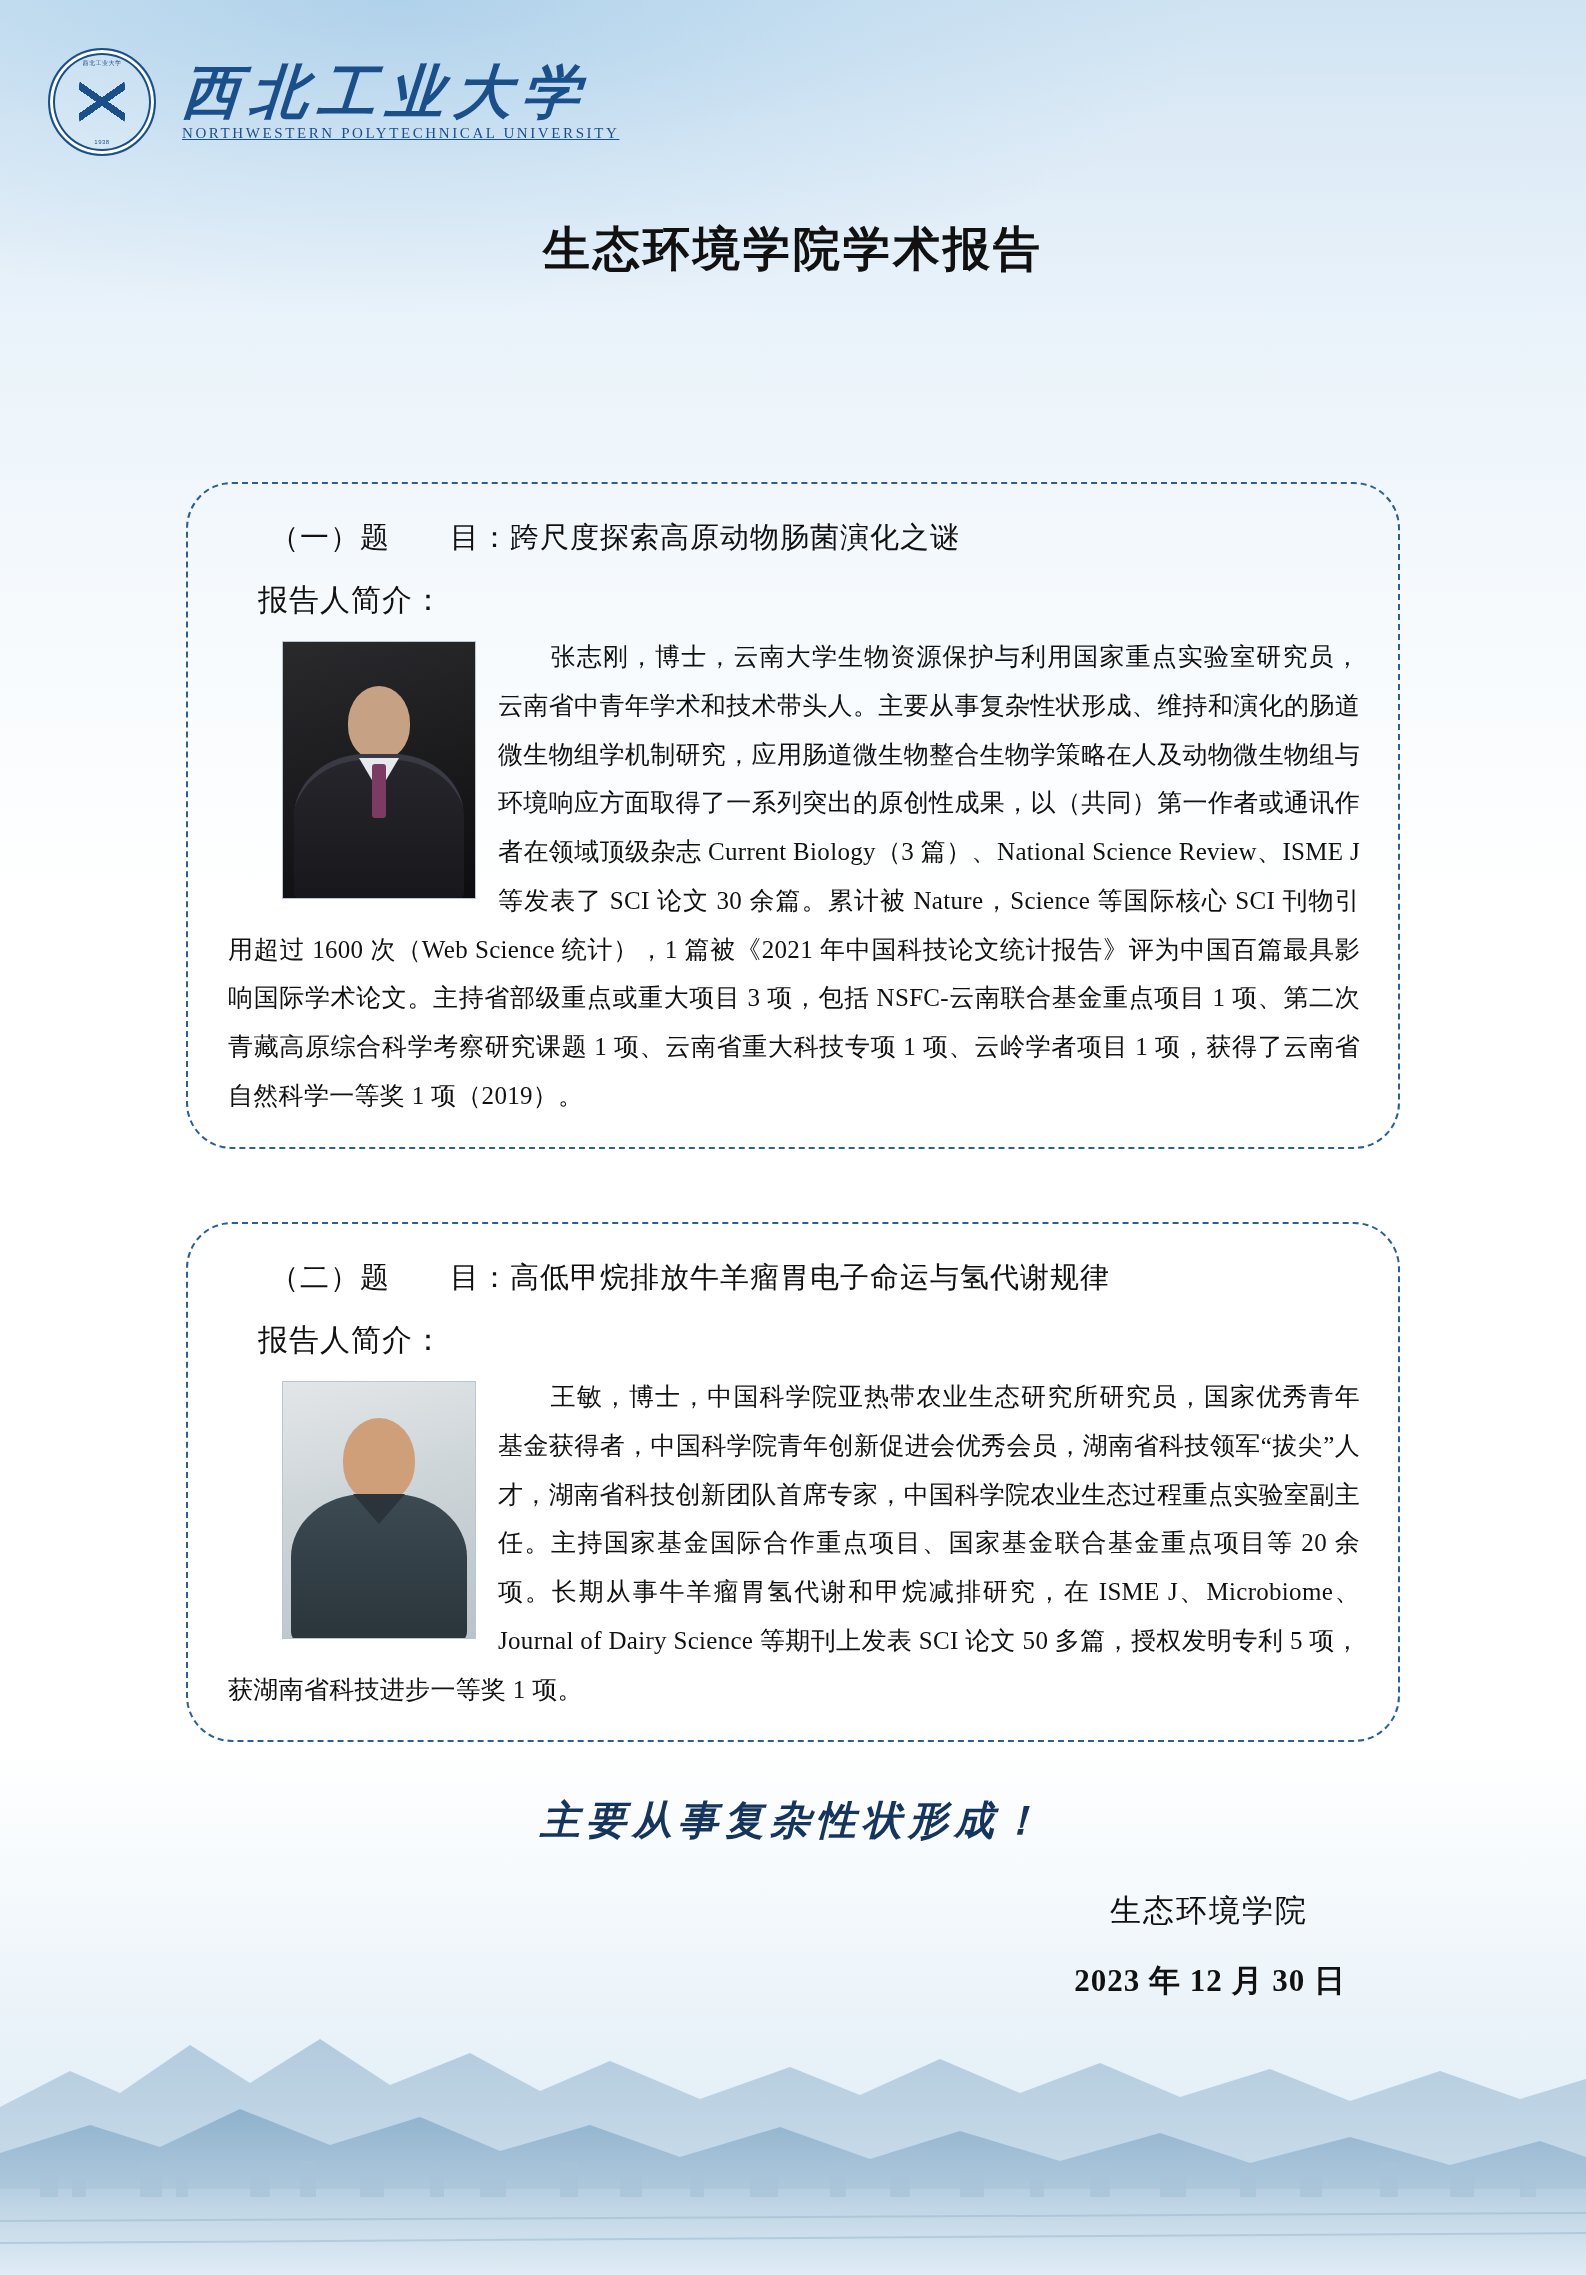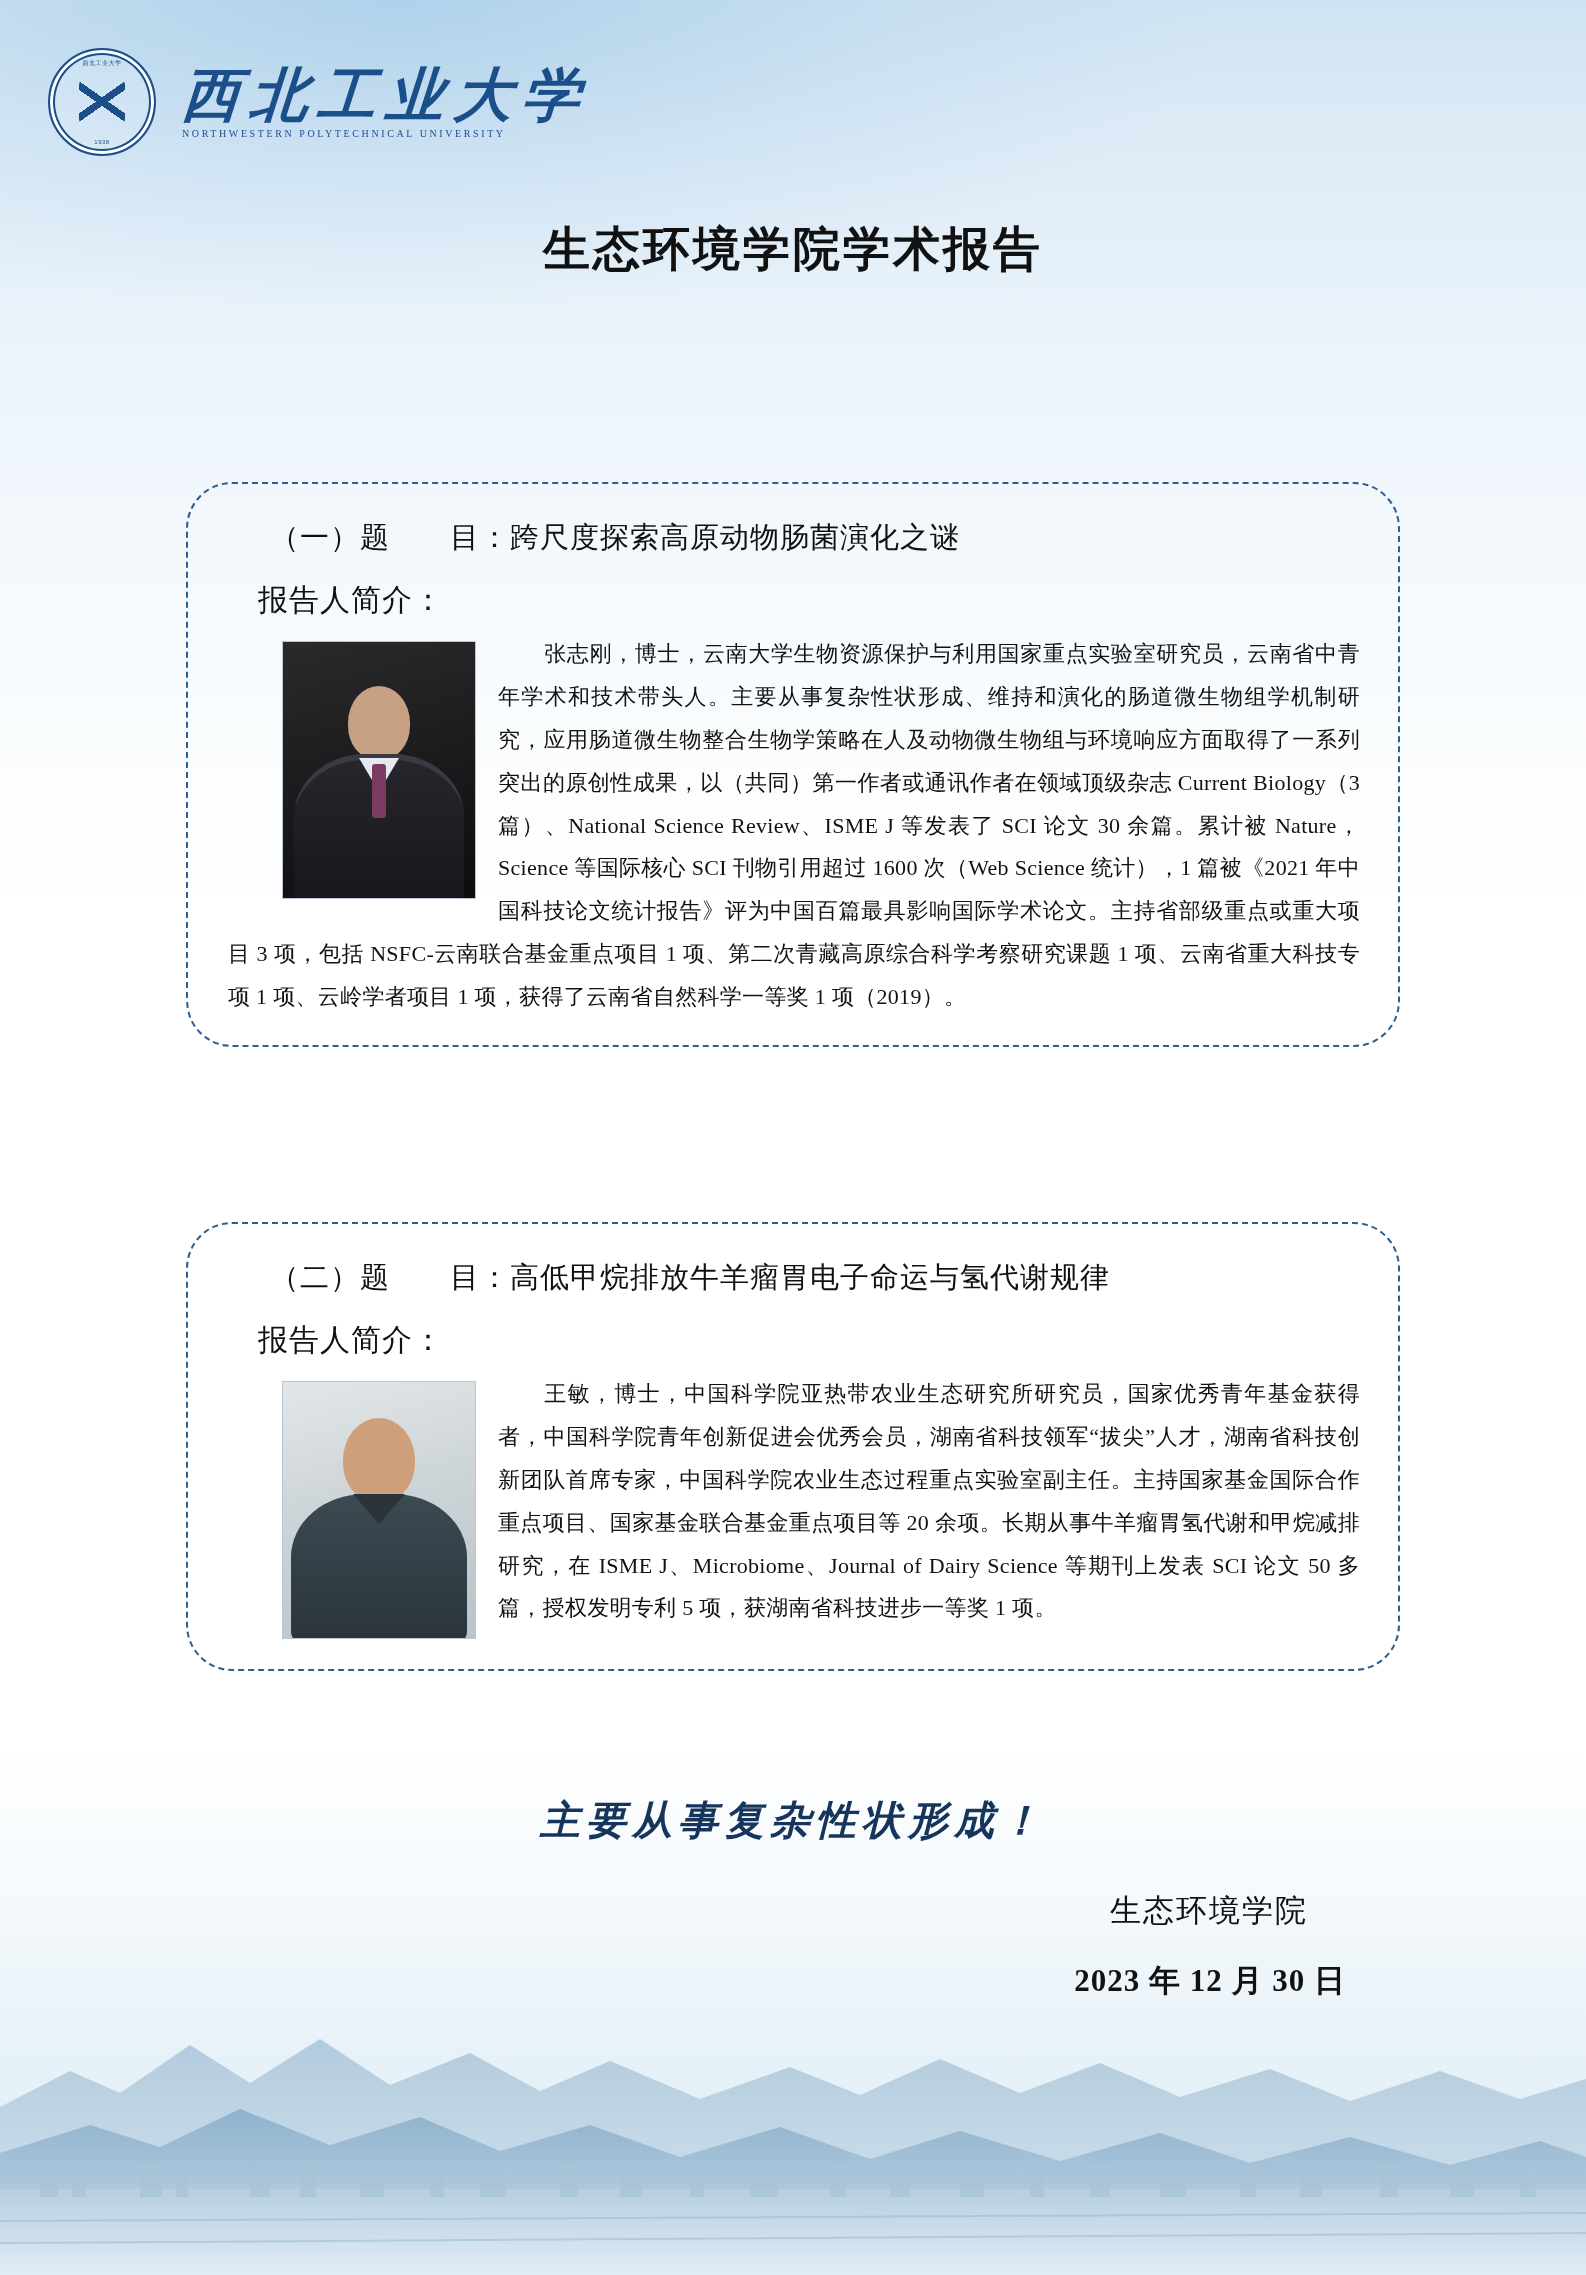--- a/index.html
+++ b/index.html
@@ -93,24 +93,25 @@
     line-height: 1.05;
     color: #1b4f8a;
     font-weight: bold;
     letter-spacing: 10px;
     font-family: "DejaVu Serif", serif;
     font-style: italic;
     transform: skewX(-4deg);
   }
   .wordmark-en {
     margin-top: 2px;
-    font-size: 10px;
+    font-size: 15px;
     letter-spacing: 2.6px;
     color: #1b4f8a;
     font-family: "Liberation Serif", serif;
+    text-decoration: underline;
   }
 
   
   .doc-title {
     position: absolute;
     left: 0; right: 0;
     top: 218px;
     text-align: center;
     font-size: 47px;
     font-weight: bold;
@@ -152,21 +153,21 @@
     margin: 12px 0 22px 48px;
   }
   .talk-subtitle {
     font-size: 30px;
     color: #111;
     letter-spacing: 1px;
     margin: 0 0 12px 36px;
   }
 
   .bio {
-    font-size: 22px;
+    font-size: 25px;
     line-height: 1.95;
     color: #111;
     text-align: justify;
     text-justify: inter-ideograph;
     letter-spacing: 0.3px;
     margin: 0 8px 0 6px;
   }
   .bio p { margin: 0; }
   .bio .indent { text-indent: 2.1em; }
 

